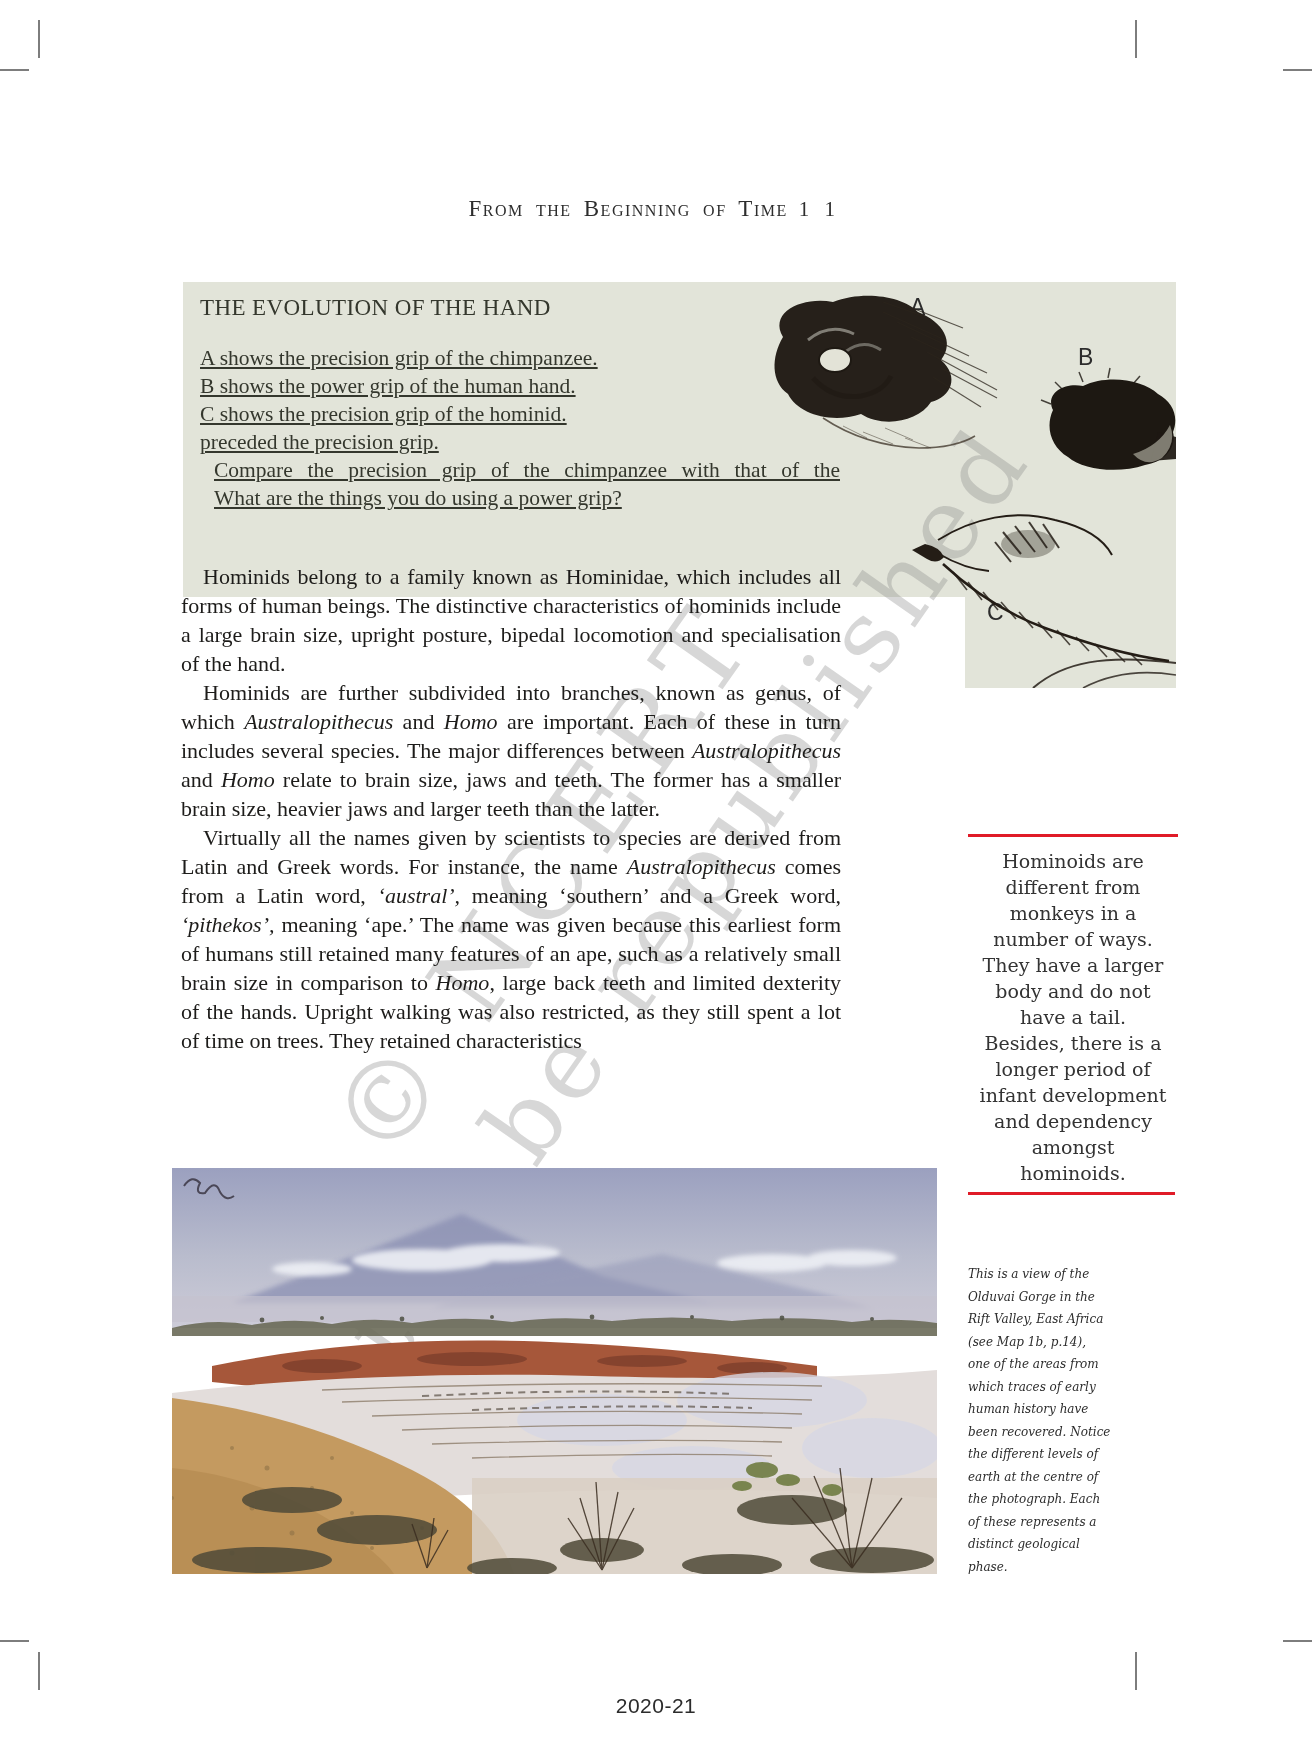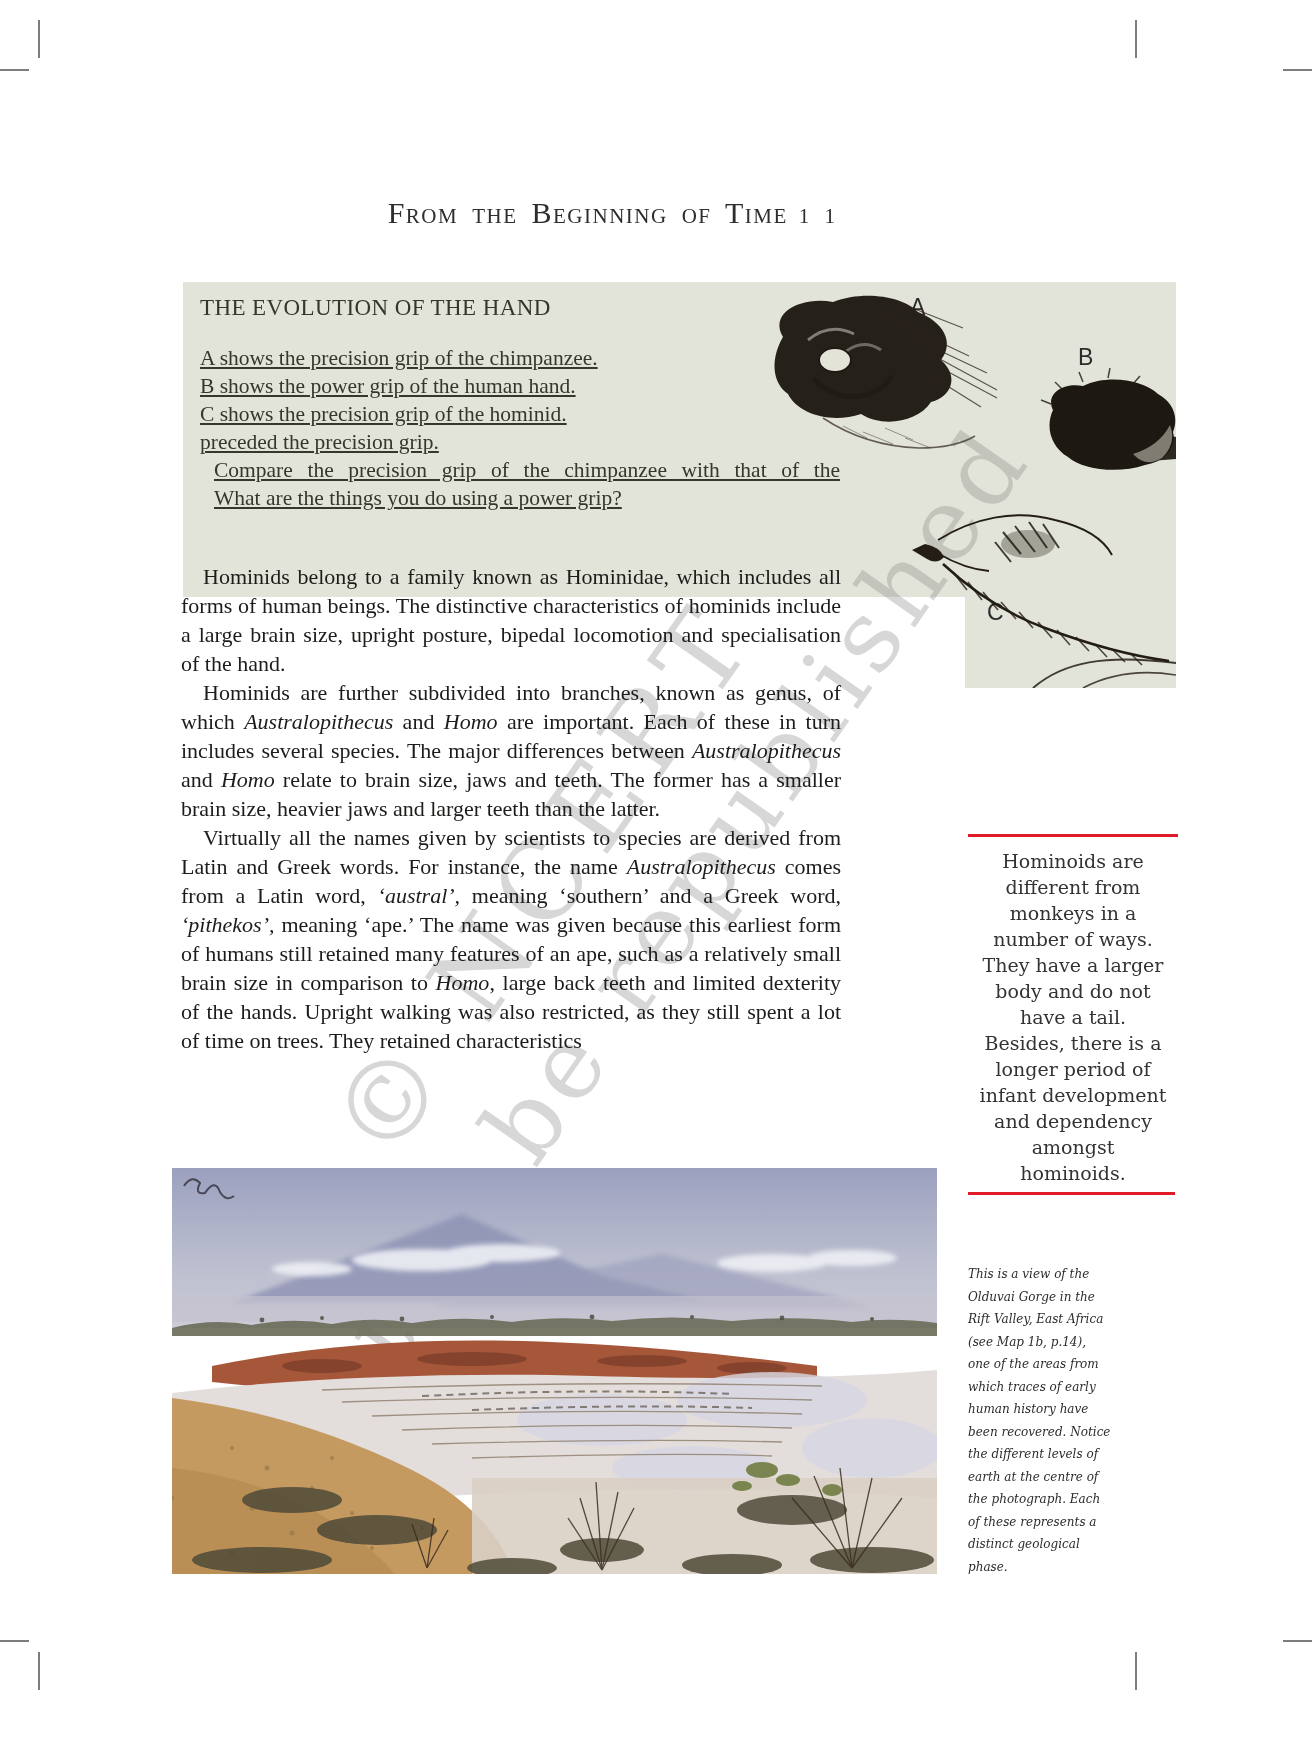--- a/index.html
+++ b/index.html
@@ -4,21 +4,21 @@
 <style>
   html,body{margin:0;padding:0;background:#ffffff;}
   .page{position:relative;width:1312px;height:1753px;background:#ffffff;overflow:hidden;
         font-family:"Liberation Serif",serif;color:#1d1c1a;}
 
   
   .crop{position:absolute;background:#7d7d7d;}
 
   
   .runhead{position:absolute;top:196px;left:340px;width:500px;text-align:right;white-space:nowrap;}
-  .runhead .t{font-variant:small-caps;font-size:30px;letter-spacing:1.5px;word-spacing:5px;color:#2d2d2d;}
+  .runhead .t{font-variant:small-caps;font-size:23px;letter-spacing:1.5px;word-spacing:5px;color:#2d2d2d;}
   .runhead .n{font-size:21px;letter-spacing:5px;margin-left:11px;color:#2d2d2d;}
 
   
   .watermark{position:absolute;left:-90px;top:770px;width:1440px;height:340px;
              transform:rotate(-55deg);transform-origin:center;z-index:2;
              text-align:center;color:rgba(135,135,135,0.33);
              font-family:"DejaVu Serif",serif;pointer-events:none;}
   .watermark .w1{font-size:108px;letter-spacing:14px;line-height:130px;}
   .watermark .w2{font-size:100px;letter-spacing:8px;line-height:120px;white-space:nowrap;}
 
@@ -315,14 +315,15 @@
       <div>human history have</div>
       <div>been recovered. Notice</div>
       <div>the different levels of</div>
       <div>earth at the centre of</div>
       <div>the photograph. Each</div>
       <div>of these represents a</div>
       <div>distinct geological</div>
       <div>phase.</div>
     </div>
 
+  <div class="footer">2020-21</div>
 
 </div>
 
 </body></html>

